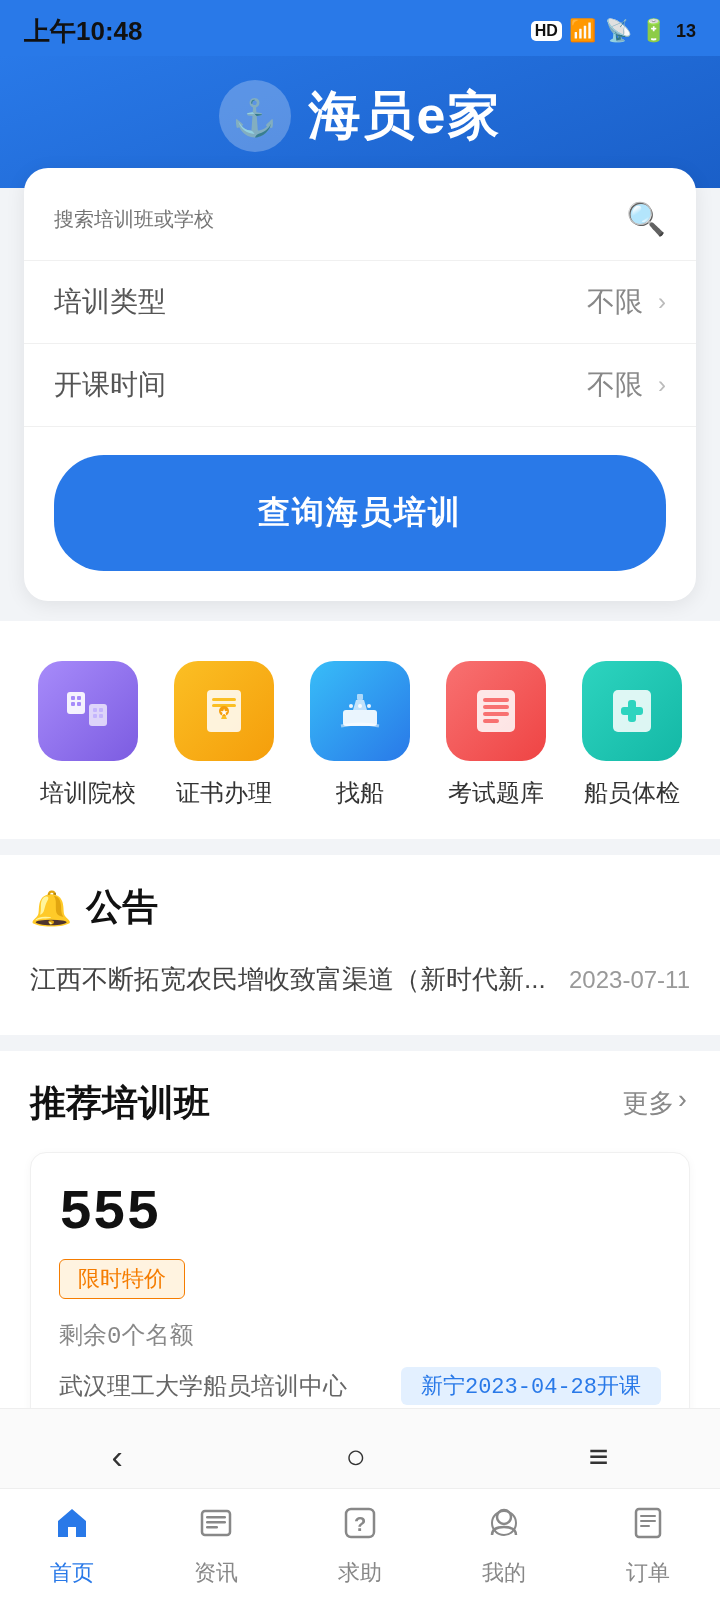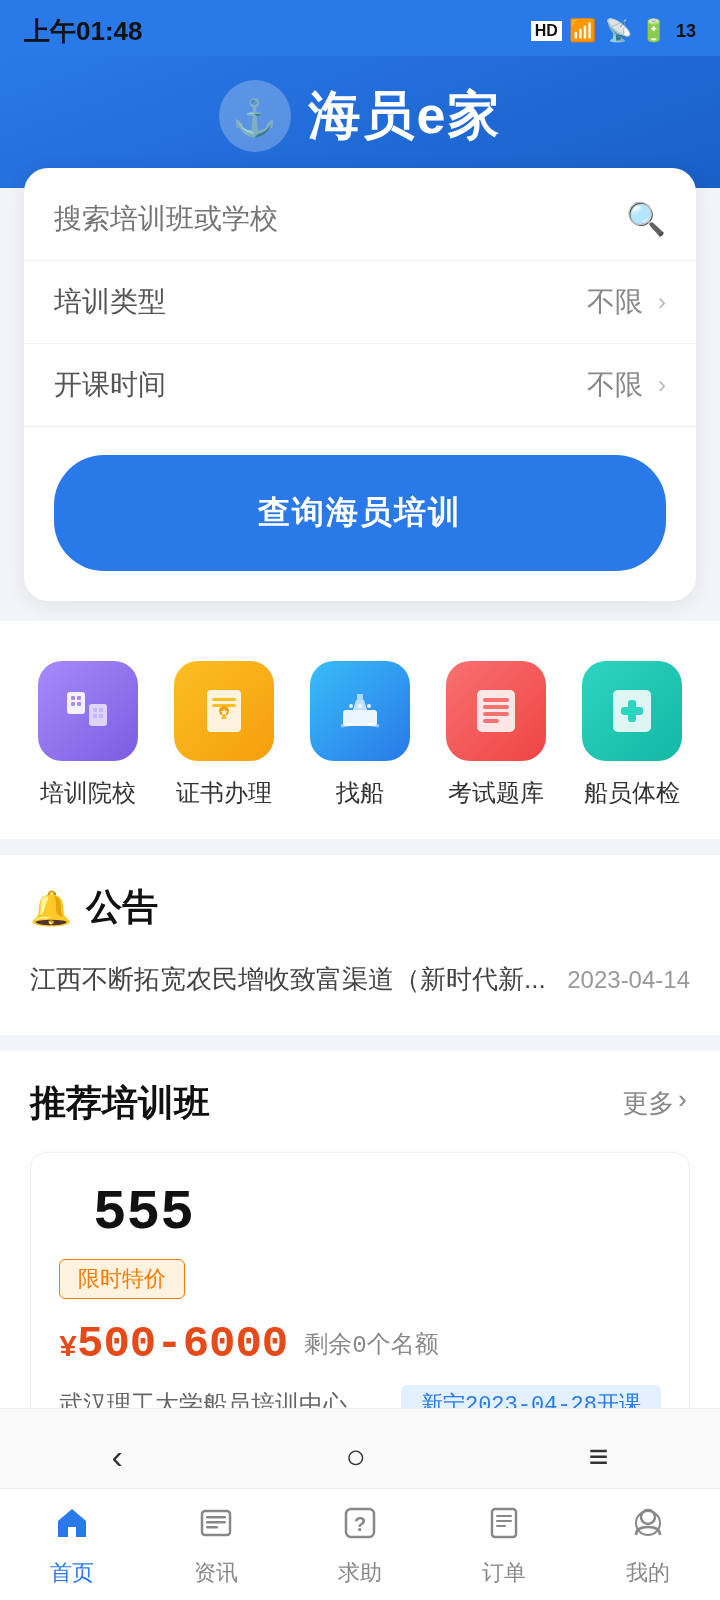--- a/index.html
+++ b/index.html
@@ -68,21 +68,21 @@
     .search-row {
       display: flex;
       align-items: center;
       padding: 22px 30px;
       border-bottom: 1px solid #f0f0f0;
     }
     .search-input {
       flex: 1;
       border: none;
       outline: none;
-      font-size: 28px;
+      font-size: 20px;
       color: #14532d;
       background: transparent;
     }
     .search-icon-wrap {
       color: #999;
       font-size: 32px;
     }
     .filter-row {
       display: flex;
       align-items: center;
@@ -228,21 +228,20 @@
       border-radius: 16px;
       border: 1px solid #f0f0f0;
       padding: 28px;
       box-shadow: 0 2px 10px rgba(0,0,0,0.04);
     }
     .course-price-big {
       font-size: 56px;
       font-weight: 900;
       color: #111;
       margin-bottom: 14px;
-      margin-left: 34px;
     }
     .badge-limited {
       display: inline-block;
       background: #fff3e0;
       color: #f57c00;
       border: 1px solid #f57c00;
       border-radius: 6px;
       font-size: 22px;
       padding: 4px 18px;
       margin-bottom: 20px;
@@ -342,23 +341,23 @@
     }
 
     .spacer-bottom {
       height: 200px;
     }
   </style>
 </head>
 <body>
 
 <div class="status-bar">
-  <span class="status-time">上午01:48</span>
+  <span class="status-time">上午10:48</span>
   <div class="status-icons">
-    <span style="font-size:18px;font-weight:700;color:#111;background:#fff;padding:1px 4px;border-radius:0;font-size:16px;">HD</span>
+    <span style="font-size:18px;font-weight:700;color:#111;background:#fff;padding:1px 4px;border-radius:5px;font-size:16px;">HD</span>
     <span style="font-size:22px;">📶</span>
     <span style="font-size:22px;">📡</span>
     <span style="font-size:22px;color:#e33;">🔋</span>
     <span style="font-size:18px;font-weight:600;color:#111;">13</span>
   </div>
 </div>
 
 <div class="header">
   <div class="logo-row">
     <svg class="logo-icon" viewBox="0 0 72 72">
@@ -466,40 +465,37 @@
 
 </div>
 
 <div class="notice-section">
   <div class="notice-title-row">
     <span class="notice-icon">🔔</span>
     <span class="notice-title">公告</span>
   </div>
   <div class="notice-item">
     <span class="notice-text">江西不断拓宽农民增收致富渠道（新时代新...</span>
-    <span class="notice-date">2023-04-14</span>
+    <span class="notice-date">2023-07-11</span>
   </div>
 </div>
 
 <div class="recommend-section">
   <div class="section-header">
     <span class="section-title">推荐培训班</span>
     <div class="more-link">
       <span>更多</span>
       <span style="font-size:26px;">›</span>
     </div>
   </div>
 
   <div class="course-card">
     <div class="course-price-big">555</div>
     <div class="badge-limited">限时特价</div>
     <div class="course-price-row">
-      <span class="price-range">
-        <span style="font-size:30px;font-weight:700;color:#e64a19;">¥</span><span>500-6000</span>
-      </span>
       <span class="quota-text">剩余0个名额</span>
     </div>
     <div class="course-info-row">
       <span class="school-name">武汉理工大学船员培训中心</span>
       <span class="course-tag">新宁2023-04-28开课</span>
     </div>
   </div>
 </div>
 
 <div class="spacer-bottom"></div>
@@ -533,39 +529,39 @@
           <rect x="4" y="4" width="28" height="28" rx="5" fill="none" stroke="#888" stroke-width="2.5"></rect>
           <text x="18" y="26" text-anchor="middle" font-size="20" fill="#888" font-weight="bold">?</text>
         </svg>
     </span>
     <span class="nav-label">求助</span>
   </div>
 
   <div class="nav-item">
     <span class="nav-icon">
       <svg width="36" height="36" viewBox="0 0 36 36">
+          <circle cx="18" cy="12" r="7" fill="none" stroke="#888" stroke-width="2.5"></circle>
+          <path d="M6 30 Q6 22 18 22 Q30 22 30 30" fill="none" stroke="#888" stroke-width="2.5"></path>
+          <circle cx="18" cy="18" r="12" fill="none" stroke="#888" stroke-width="2"></circle>
+        </svg>
+    </span>
+    <span class="nav-label">我的</span>
+  </div>
+
+  <div class="nav-item">
+    <span class="nav-icon">
+      <svg width="36" height="36" viewBox="0 0 36 36">
           <rect x="6" y="4" width="24" height="28" rx="3" fill="none" stroke="#888" stroke-width="2.5"></rect>
           <rect x="10" y="10" width="16" height="2" rx="1" fill="#888"></rect>
           <rect x="10" y="15" width="16" height="2" rx="1" fill="#888"></rect>
           <rect x="10" y="20" width="10" height="2" rx="1" fill="#888"></rect>
         </svg>
     </span>
     <span class="nav-label">订单</span>
   </div>
 
-  <div class="nav-item">
-    <span class="nav-icon">
-      <svg width="36" height="36" viewBox="0 0 36 36">
-          <circle cx="18" cy="12" r="7" fill="none" stroke="#888" stroke-width="2.5"></circle>
-          <path d="M6 30 Q6 22 18 22 Q30 22 30 30" fill="none" stroke="#888" stroke-width="2.5"></path>
-          <circle cx="18" cy="18" r="12" fill="none" stroke="#888" stroke-width="2"></circle>
-        </svg>
-    </span>
-    <span class="nav-label">我的</span>
-  </div>
-
 </div>
 
 <div class="system-nav">
   <span class="sys-btn">‹</span>
   <span class="sys-btn">○</span>
   <span class="sys-btn">≡</span>
 </div>
 
 </body></html>

